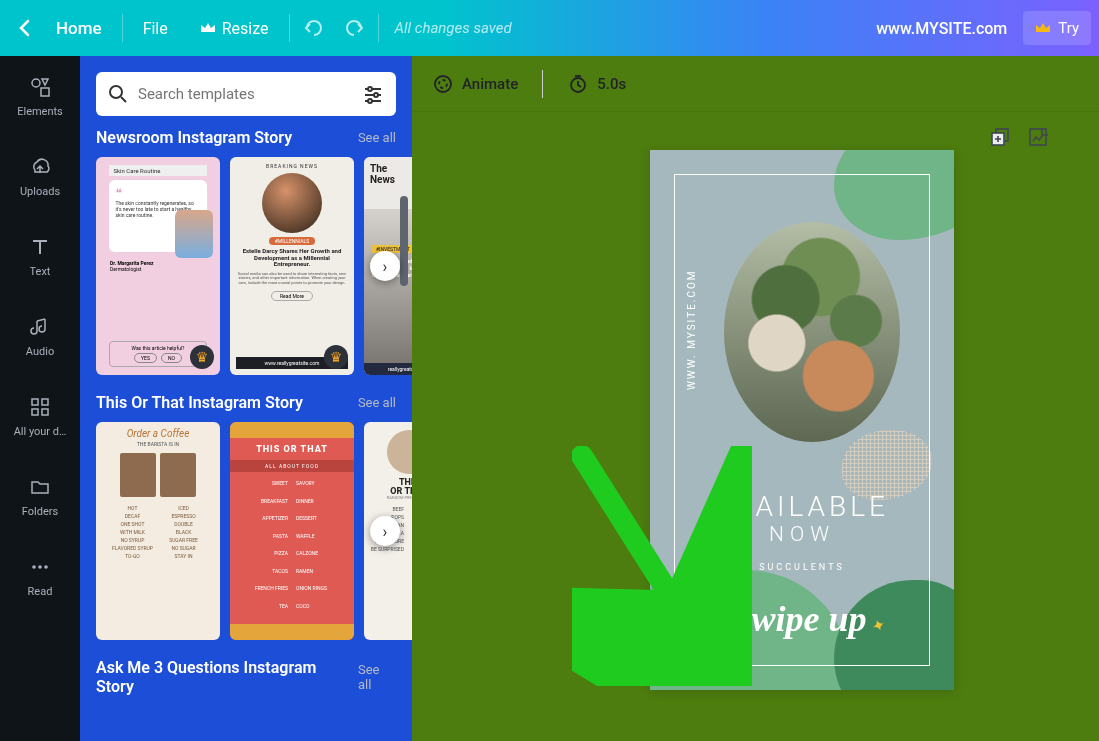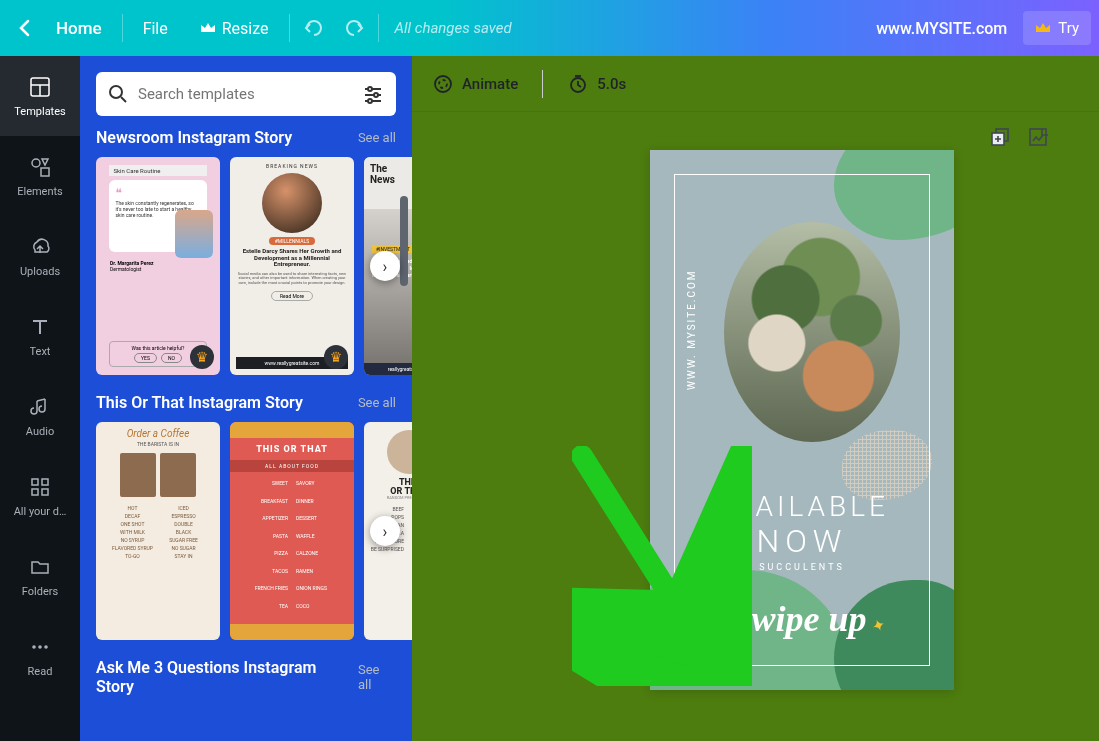--- a/index.html
+++ b/index.html
@@ -110,21 +110,21 @@
 .artboard .oval::after { content:""; position:absolute; inset:0; background:
   radial-gradient(circle at 30% 55%, #e0d6c6 16%, transparent 17%),
   radial-gradient(circle at 65% 70%, #c98a5b 18%, transparent 19%),
   radial-gradient(circle at 75% 45%, #5c7b4a 14%, transparent 15%),
   radial-gradient(circle at 35% 35%, #4f6f3e 18%, transparent 19%),
   radial-gradient(circle at 55% 25%, #6e8e54 20%, transparent 21%),
   linear-gradient(180deg, rgba(255,255,255,.05), rgba(0,0,0,.15));
 }
 .artboard .blob-mesh { position: absolute; top: 280px; right: 22px; width: 90px; height: 70px; border-radius: 55% 45% 60% 40%; background: repeating-linear-gradient(0deg,#e9d7c0 0 1px,transparent 1px 4px), repeating-linear-gradient(90deg,#e9d7c0 0 1px,transparent 1px 4px); opacity: .7; }
 .artboard .h1 { position: absolute; top: 340px; width: 100%; text-align: center; color: #fff; font-size: 28px; font-weight: 300; letter-spacing: 4px; }
-.artboard .h2 { position: absolute; top: 372px; width: 100%; text-align: center; color: #fff; font-size: 32px; font-weight: 300; letter-spacing: 6px; }
+.artboard .h2 { position: absolute; top: 372px; width: 100%; text-align: center; color: #fff; font-size: 21px; font-weight: 300; letter-spacing: 6px; }
 .artboard .sub { position: absolute; top: 412px; width: 100%; text-align: center; color: #fff; font-size: 9px; letter-spacing: 3px; }
 .artboard .swipe { position: absolute; top: 448px; width: 100%; text-align: center; color: #fff; font-family: "Brush Script MT", cursive; font-size: 36px; font-style: italic; font-weight: 700; }
 .artboard .spark { position: absolute; top: 466px; left: 222px; color: #f0c330; font-size: 16px; transform: rotate(-20deg); }
 
 .arrow { position: absolute; top: 390px; left: 160px; pointer-events: none; }
 .arrow svg { width: 180px; height: 240px; }
 
 svg { display: block; }
 </style>
 </head>
@@ -166,30 +166,20 @@
     <svg width="16" height="14" viewBox="0 0 16 14">
         <path d="M1 11 L1 4 L5 7 L8 2 L11 7 L15 4 L15 11 Z" fill="#f5b916"></path>
       </svg>
     <span>Try</span>
   </div>
 </div>
 
 <div class="main">
 
   <div class="rail">
-    <div class="rail-item active">
-      <div class="ic">
-          <svg width="22" height="22">
-            <rect x="2" y="2" width="18" height="18" rx="2" stroke="#fff" stroke-width="1.5" fill="none"></rect>
-            <line x1="2" y1="9" x2="20" y2="9" stroke="#fff" stroke-width="1.5"></line>
-            <line x1="11" y1="9" x2="11" y2="20" stroke="#fff" stroke-width="1.5"></line>
-          </svg>
-        </div>
-      <div class="lbl">Templates</div>
-    </div>
     <div class="rail-item">
       <div class="ic">
           <svg width="22" height="22">
             <circle cx="7" cy="7" r="4" stroke="#a9b0b9" stroke-width="1.5" fill="none"></circle>
             <rect x="12" y="12" width="8" height="8" stroke="#a9b0b9" stroke-width="1.5" fill="none"></rect>
             <path d="M13 3 L19 3 L16 9 Z" stroke="#a9b0b9" stroke-width="1.5" fill="none"></path>
           </svg>
         </div>
       <div class="lbl">Elements</div>
     </div>

